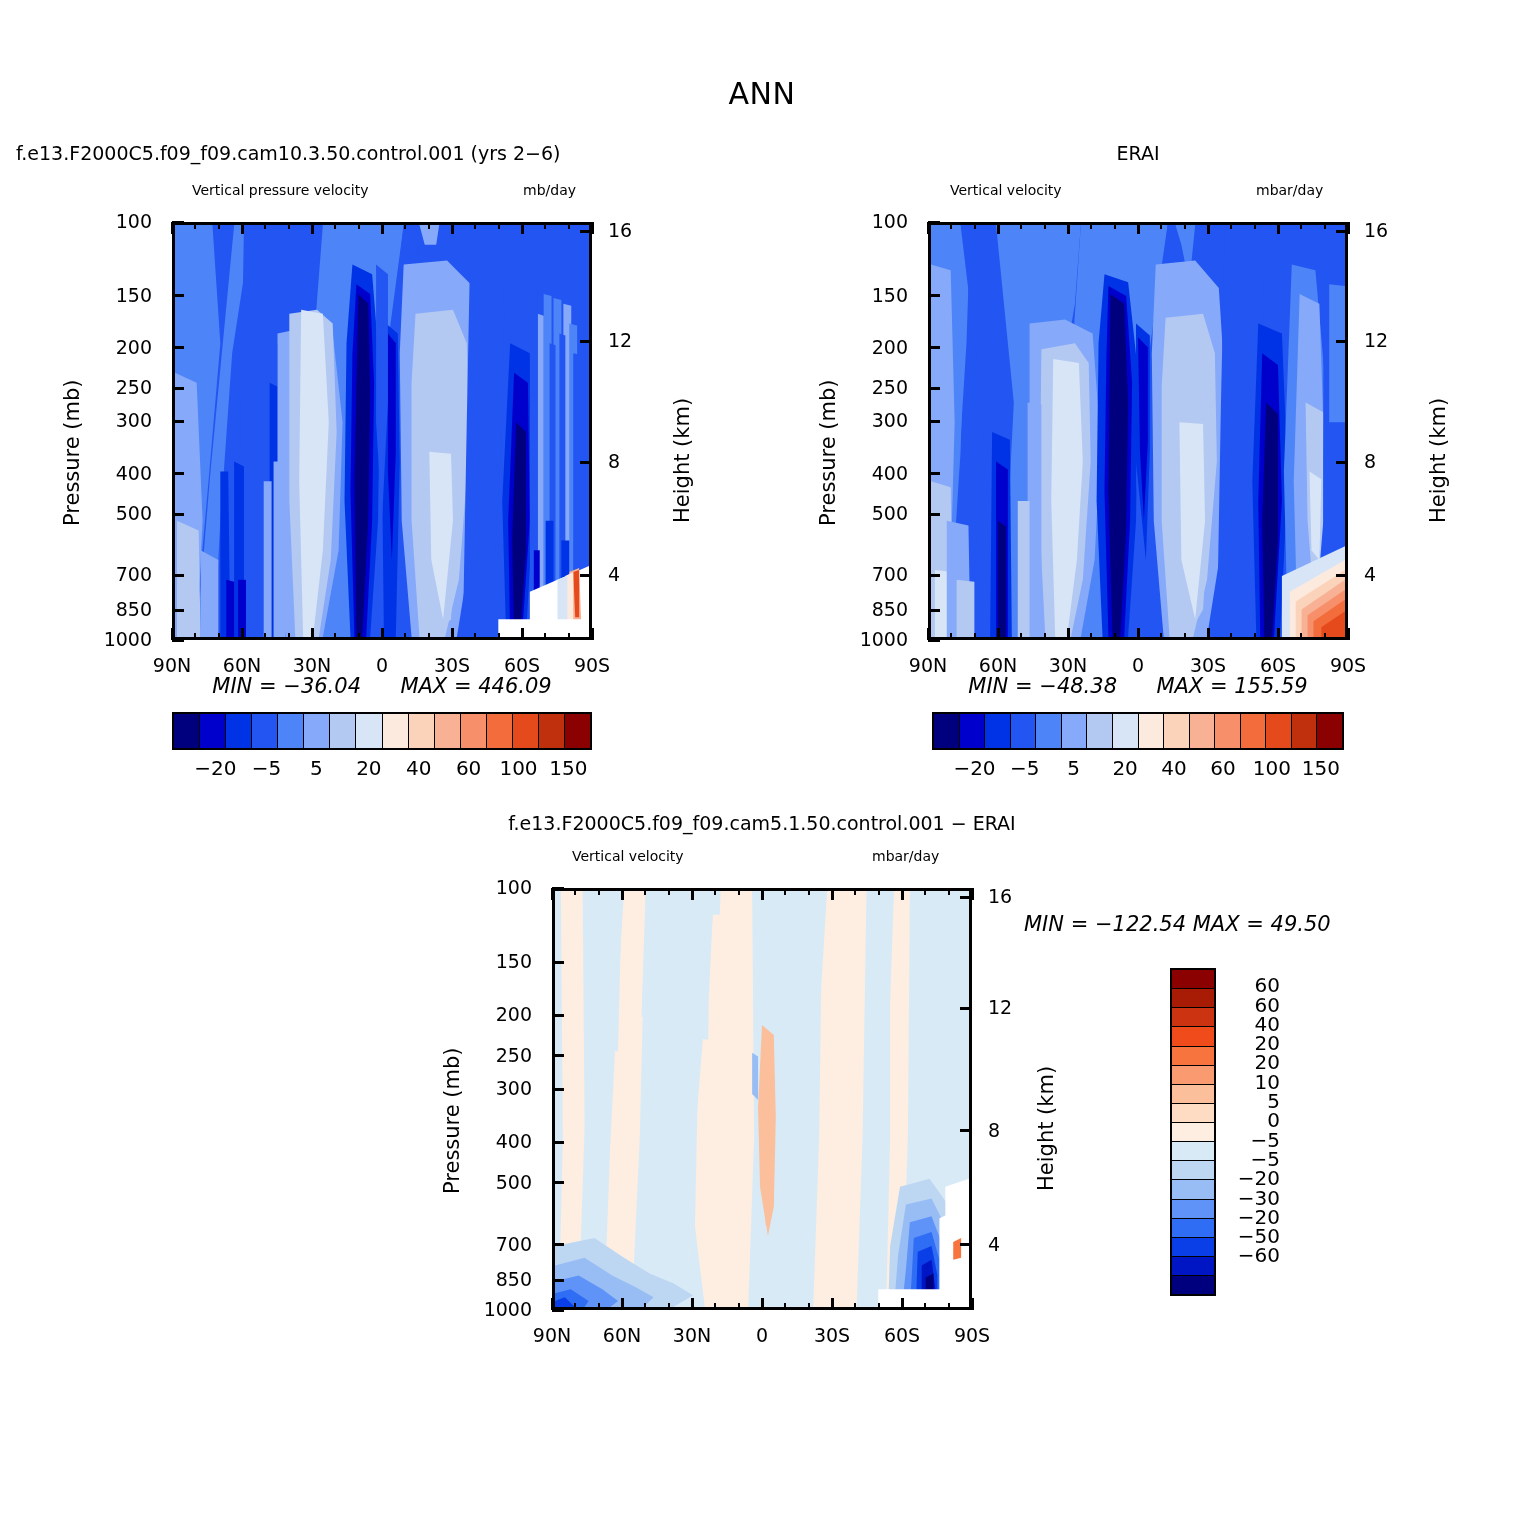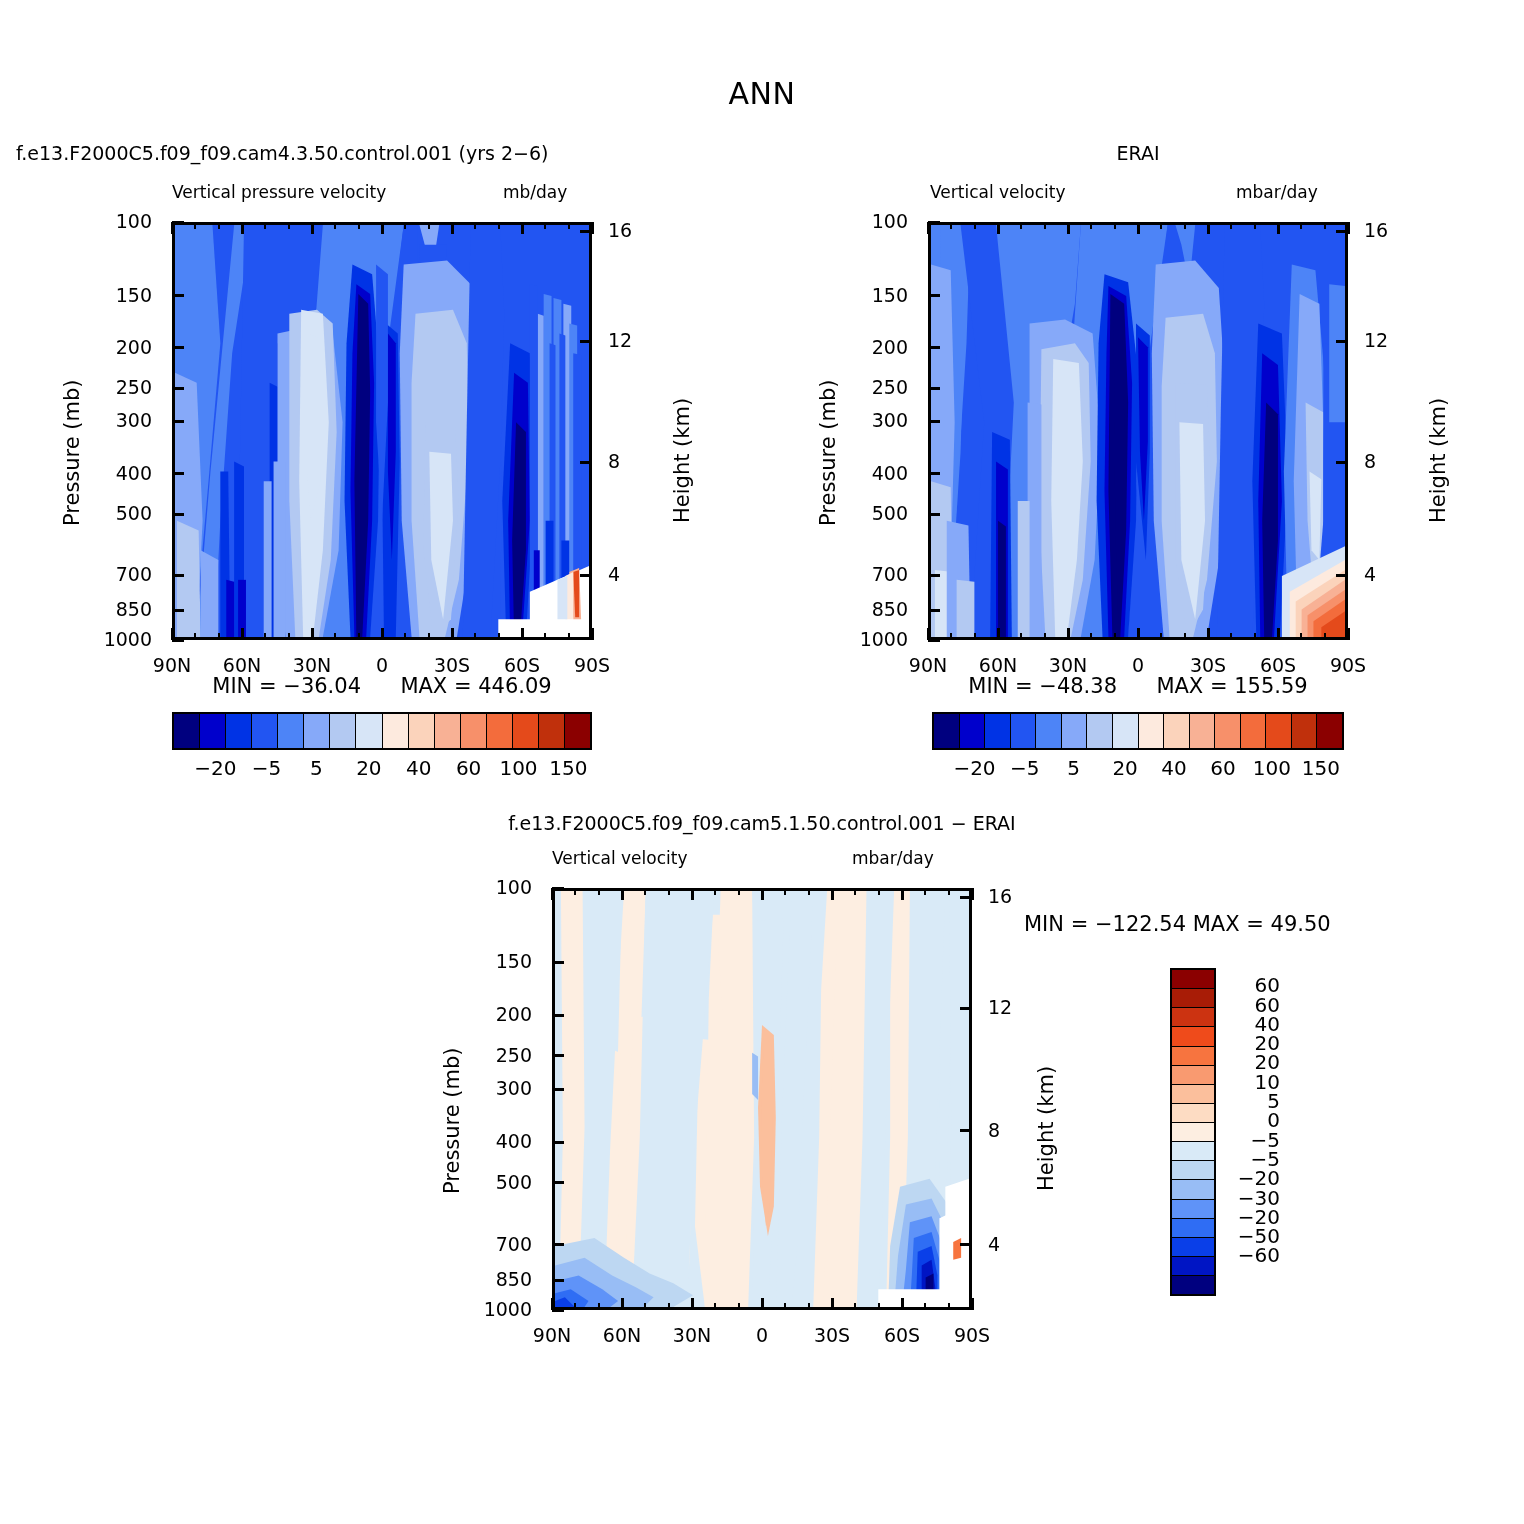--- a/index.html
+++ b/index.html
@@ -2,21 +2,21 @@
 <html><head>
 <meta charset="utf-8">
 <style>
   html,body{margin:0;padding:0;background:#fff;}
   body{width:1524px;height:1524px;position:relative;
        font-family:"DejaVu Sans","Liberation Sans",sans-serif;color:#000;}
   .abs{position:absolute;}
   .ctr{text-align:center;}
   
   #main-title{left:0;top:76px;width:1524px;font-size:30px;letter-spacing:.5px;}
-  .panel-title{font-size:17px;white-space:nowrap;}
+  .panel-title{font-size:14px;white-space:nowrap;margin-left:20px;}
   .sub-left{font-size:19px;white-space:nowrap;}
   .sub-right{font-size:19px;white-space:nowrap;}
   
   .plot{position:absolute;border:3px solid #000;box-sizing:border-box;overflow:hidden;background:#fff;}
   .field{position:absolute;inset:0;}
   .field svg{display:block;width:100%;height:100%;}
   
   .tk{position:absolute;background:#000;}
   .xmaj{width:3px;height:12px;}
   .xmin{width:2px;height:7px;}
@@ -29,28 +29,28 @@
   .vrot{transform:rotate(-90deg);}
   
   .cbar{position:absolute;display:flex;border:2px solid #000;box-sizing:border-box;}
   .cbar .cell{flex:1 1 0;border-right:1px solid #000;}
   .cbar .cell:last-child{border-right:none;}
   .cbar-v{position:absolute;display:flex;flex-direction:column;border:2px solid #000;box-sizing:border-box;}
   .cbar-v .cell{flex:1 1 0;border-bottom:1px solid #000;}
   .cbar-v .cell:last-child{border-bottom:none;}
   .cblab{position:absolute;font-size:20px;white-space:nowrap;text-align:center;}
   .cblab-v{position:absolute;font-size:20px;white-space:nowrap;text-align:right;}
-  .minmax{position:absolute;font-size:21px;white-space:nowrap;}
+  .minmax{position:absolute;font-size:21px;white-space:nowrap;font-style:italic;}
 </style>
 </head>
 <body>
 
 <div class="abs ctr" id="main-title">ANN</div>
 
-<div class="abs sub-left" style="left:16px;top:142px;">f.e13.F2000C5.f09_f09.cam4.3.50.control.001 (yrs 2−6)</div>
+<div class="abs sub-left" style="left:16px;top:142px;">f.e13.F2000C5.f09_f09.cam10.3.50.control.001 (yrs 2−6)</div>
 
 <div class="abs panel-title" style="left:172px;top:182px;">Vertical pressure velocity</div>
 <div class="abs panel-title" style="left:503px;top:182px;">mb/day</div>
 
 <div class="plot" id="plot-model" style="left:172px;top:222px;width:420px;height:418px;">
   <div class="field">
     <svg viewBox="0 0 420 418" preserveAspectRatio="none">
       <defs>
         <clipPath id="cm">
             <rect x="0" y="0" width="420" height="418"></rect>

